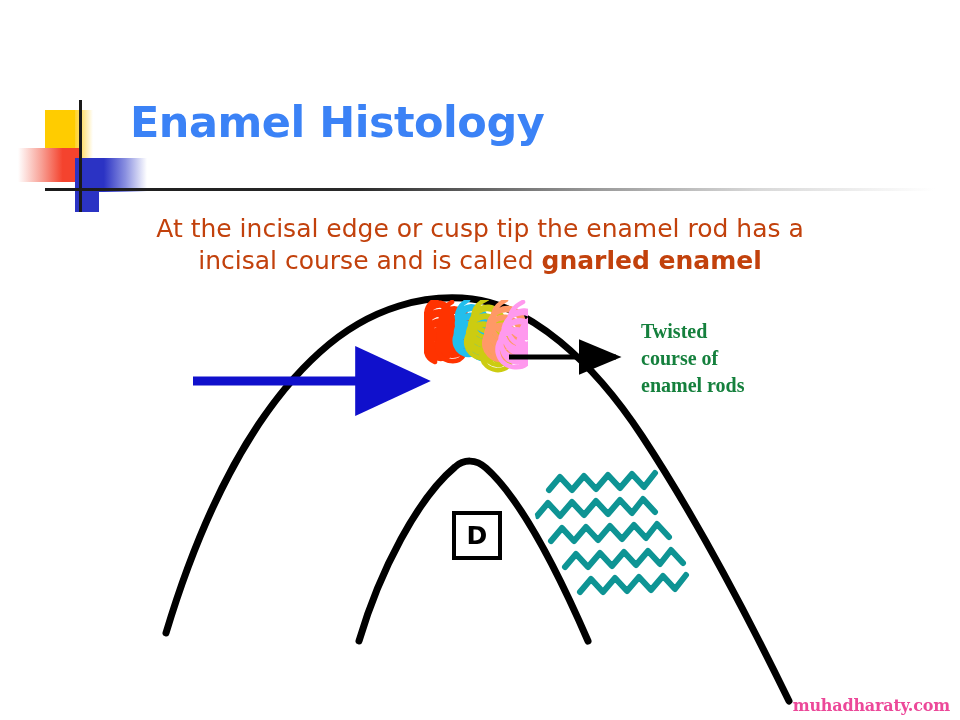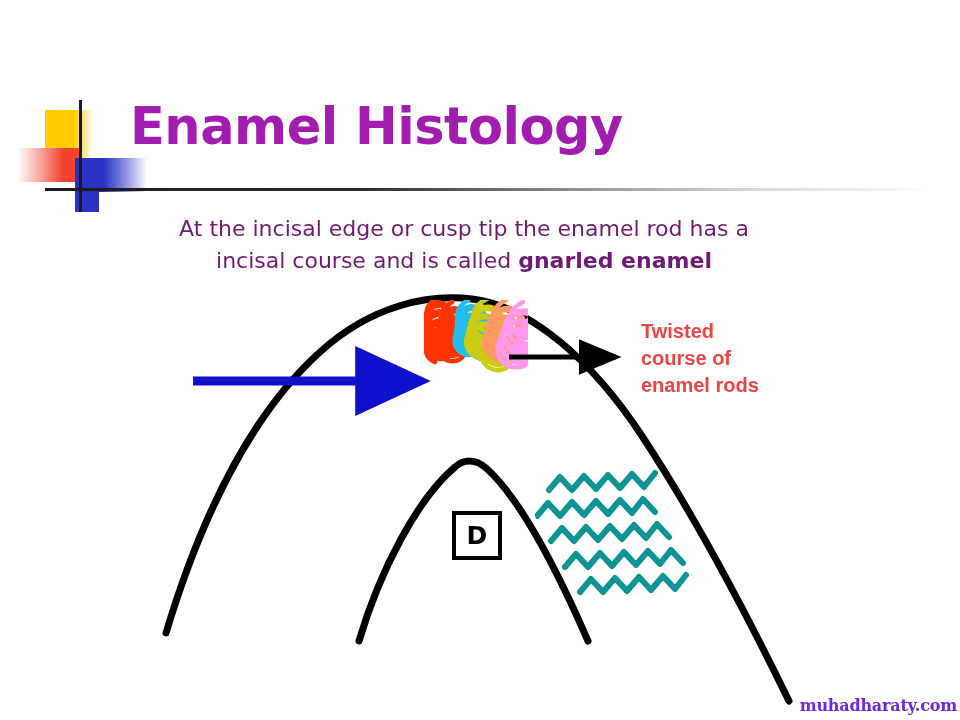--- a/index.html
+++ b/index.html
@@ -60,55 +60,55 @@
     width: 890px; height: 3px;
     background: linear-gradient(to right, #1a1a1a 0%, #2a2a2a 35%, #9a9a9a 62%, #d8d8d8 80%, rgba(255,255,255,0) 100%);
   }
 
   
   #slide-title {
     position: absolute;
     left: 130px;
     top: 97px;
     font-family: "DejaVu Sans", "Liberation Sans", sans-serif;
-    font-size: 51px;
-    font-weight: bold;
-    color: #a21caf;
+    font-size: 43px;
+    font-weight: bold;
+    color: #3b82f6;
     letter-spacing: -0.5px;
     white-space: nowrap;
   }
 
   
   #subtitle {
     position: absolute;
-    left: 44px;
+    left: 60px;
     top: 213px;
     width: 840px;
     text-align: center;
     font-family: "DejaVu Sans", "Liberation Sans", sans-serif;
-    font-size: 22px;
+    font-size: 25px;
     line-height: 32px;
-    color: #701a75;
+    color: #c2410c;
   }
   #subtitle b { font-weight: bold; }
 
   
   #diagram {
     position: absolute;
     left: 0; top: 0;
     width: 960px; height: 720px;
   }
 
   
   .dlabel {
     position: absolute;
-    font-family: Liberation Sans, sans-serif;
+    font-family: Liberation Serif, serif;
     font-size: 20px;
     font-weight: bold;
-    color: #ef4444;
+    color: #15803d;
     line-height: 27px;
     white-space: pre-line;
   }
   #label-gnarled { left: 85px; top: 353px; }
   #label-twisted { left: 641px; top: 318px; }
 
   #label-d {
     position: absolute;
     left: 452px; top: 511px;
     width: 50px; height: 49px;
@@ -119,26 +119,26 @@
     font-weight: bold;
     color: #000000;
     display: flex;
     align-items: center;
     justify-content: center;
   }
 
   
   #watermark {
     position: absolute;
-    right: 3px;
+    right: 10px;
     bottom: 5px;
     font-family: "DejaVu Serif", "Liberation Serif", serif;
     font-size: 16px;
     font-weight: bold;
-    color: #6d28d9;
+    color: #ec4899;
     letter-spacing: -0.2px;
   }
 </style>
 </head>
 <body>
 
 <div id="slide">
 
   <div class="deco deco-yellow"></div>
   <div class="deco deco-yellow-core"></div>

